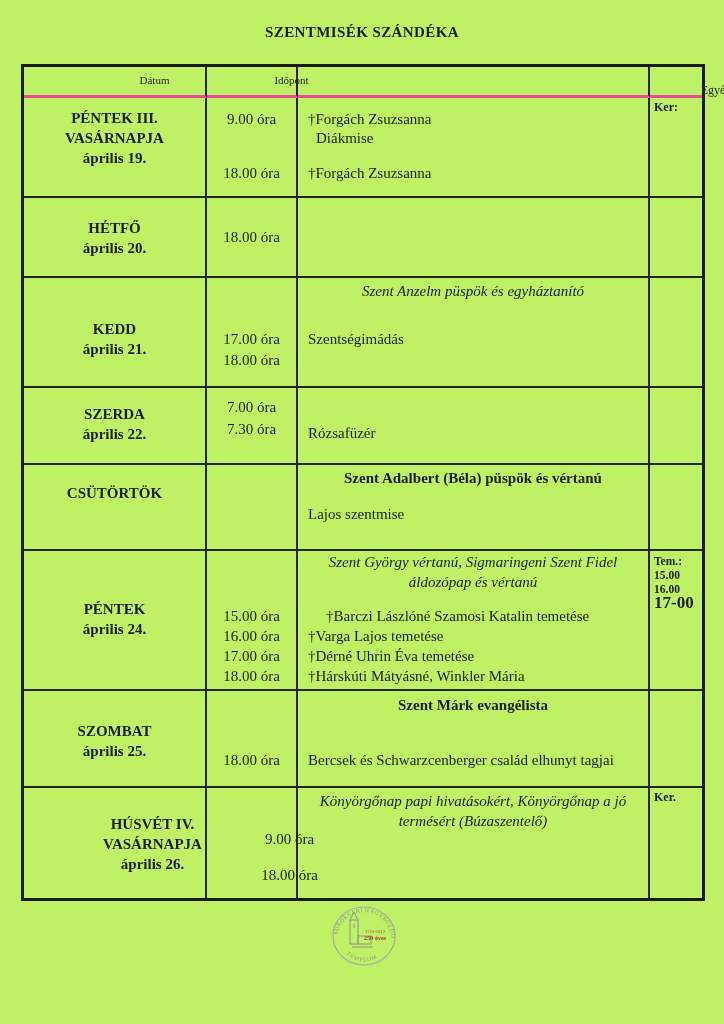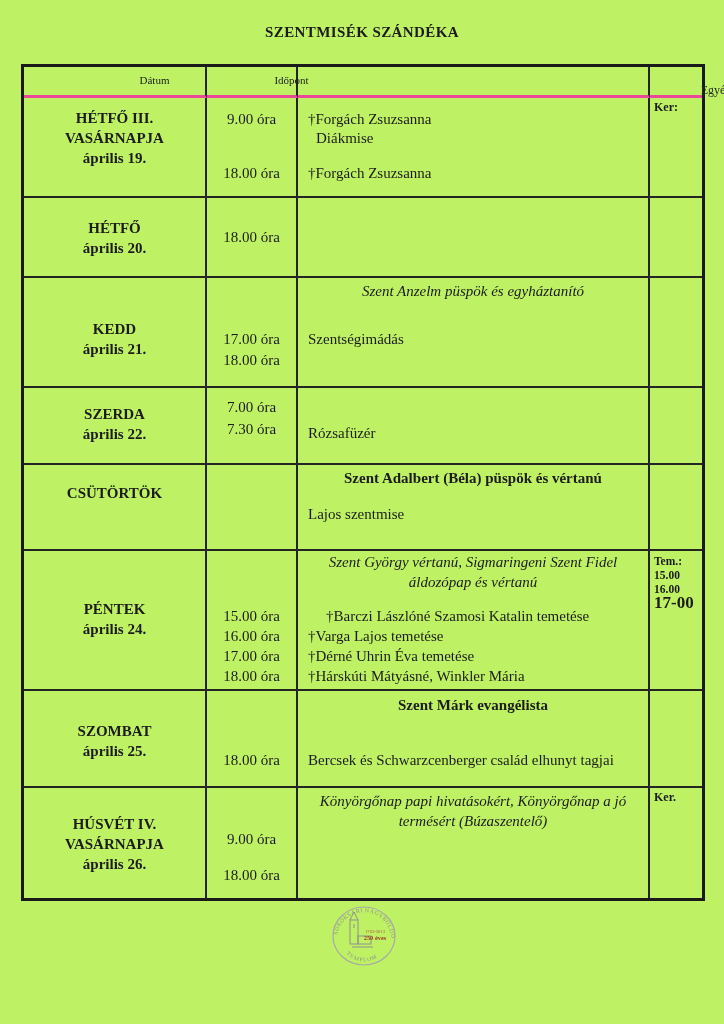--- a/index.html
+++ b/index.html
@@ -12,21 +12,21 @@
     font-weight:bold;font-size:15px;letter-spacing:.4px;
   }
   .tbl{
     position:absolute;left:21px;top:64px;border:3px solid #1a1a1a;
     display:grid;
     grid-template-columns:183px 91px 352px 52px;
     grid-template-rows:31px 100px 80px 110px 77px 86px 140px 97px 110px;
   }
   .cell{position:relative;border-right:2px solid #242424;border-bottom:2px solid #242424;font-size:15px;box-sizing:border-box;}
   .cell.last{border-right:none;}
-  .cell.bot{border-bottom:none;}
+  .cell.bot{border-bottom:none;padding-left:38px;}
   .hdr{border-bottom:3px solid #ec4899;padding-left:40px;}
   .hl{position:absolute;width:100%;text-align:center;top:7px;font-size:11px;}
   .hl.tiny{font-size:12px;top:16px;color:#2a2a2a;}
   .ln{position:absolute;white-space:nowrap;line-height:19px;}
   .tc{width:100%;text-align:center;}
   .ctr{width:100%;text-align:center;left:0;}
   .it{font-style:italic;}
   .b{font-weight:bold;}
   .day{position:absolute;width:100%;text-align:center;font-weight:bold;line-height:20px;}
   .oth{font-weight:bold;font-size:12px;line-height:14px;}
@@ -49,21 +49,21 @@
     </div>
     <div class="cell hdr">
       <div class="hl"></div>
     </div>
     <div class="cell hdr last">
       <div class="hl tiny">Egyéb</div>
     </div>
 
     <div class="cell">
       <div class="day" style="top:10px">
-        <div>HÉTFŐ III.</div>
+        <div>PÉNTEK III.</div>
         <div>VASÁRNAPJA</div>
         <div>április 19.</div>
       </div>
     </div>
     <div class="cell">
       <div class="ln tc" style="top:12px">9.00 óra</div>
       <div class="ln tc" style="top:66px">18.00 óra</div>
     </div>
     <div class="cell">
       <div class="ln" style="top:12px;left:10px">†Forgách Zsuzsanna</div>

